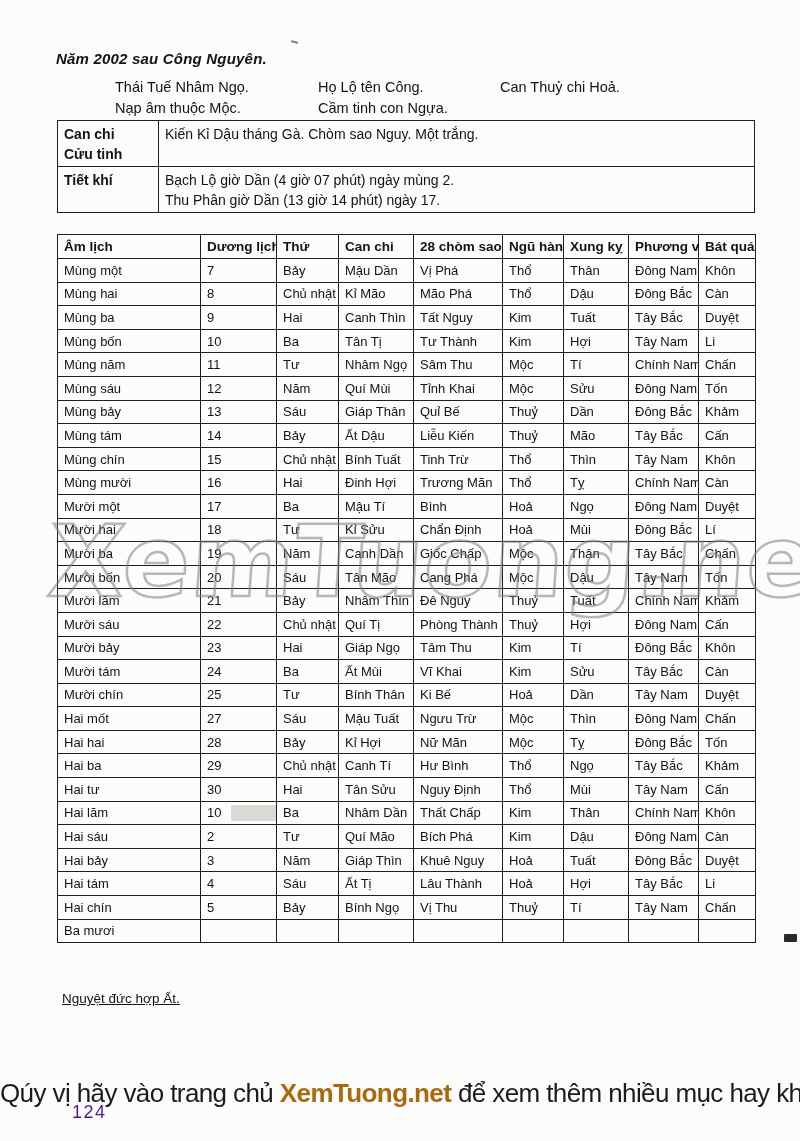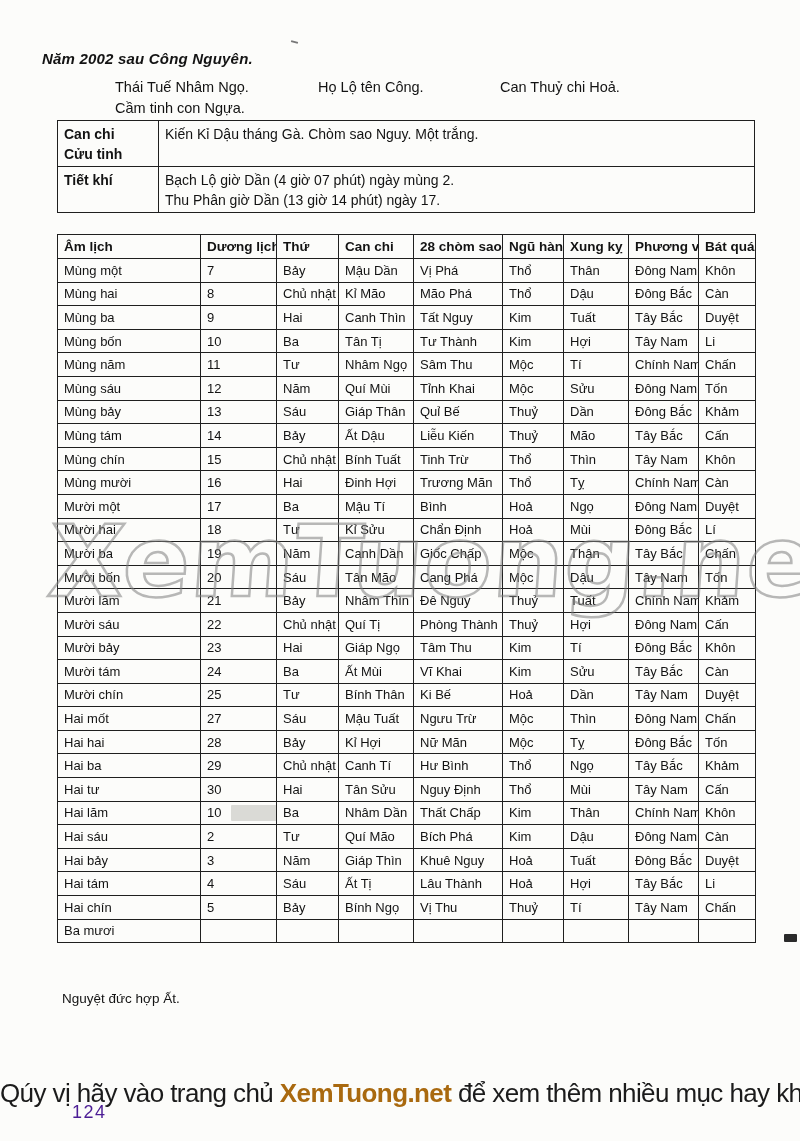--- a/index.html
+++ b/index.html
@@ -4,21 +4,21 @@
 <style>
   html,body{margin:0;padding:0;}
   body{
     width:800px;height:1141px;position:relative;overflow:hidden;
     background:#fcfcfa;color:#131313;
     font-family:"Liberation Sans",sans-serif;
     -webkit-font-smoothing:antialiased;
   }
   .artifact{position:absolute;background:#2a2a2a;}
   .year-line{
-    position:absolute;left:42px;top:50px;
+    position:absolute;left:56px;top:50px;
     font-size:15px;font-weight:bold;font-style:italic;letter-spacing:.2px;
   }
   .intro{position:absolute;left:115px;top:77px;font-size:14.5px;line-height:21px;}
   .intro-row{display:flex;}
   .intro-cell1{width:203px;}
   .intro-cell2{width:182px;}
   .intro-cell3{width:200px;}
 
   table{border-collapse:collapse;table-layout:fixed;}
   .info-table{
@@ -48,21 +48,21 @@
     display:inline-block;width:46px;height:16px;background:#dadad6;
     margin-left:10px;vertical-align:middle;border-radius:1px;
   }
   .watermark{
     position:absolute;left:48px;top:492px;width:720px;height:150px;
     font-size:99px;font-weight:bold;line-height:140px;letter-spacing:1px;
     color:transparent;-webkit-text-stroke:2.5px rgba(125,125,125,.55);
     transform:skewX(-4deg);pointer-events:none;white-space:nowrap;
     font-family:"DejaVu Sans",sans-serif;
   }
-  .footnote{position:absolute;left:62px;top:991px;font-size:13.5px;}
+  .footnote{position:absolute;left:62px;top:991px;font-size:13.5px;text-decoration:underline;}
   .footer-line{
     position:absolute;left:0;top:1078px;width:800px;text-align:center;
     font-size:26px;font-weight:500;letter-spacing:-.6px;white-space:nowrap;
     color:#1b1b1b;
   }
   .brand{font-weight:600;}
   .page-number{
     position:absolute;left:72px;top:1102px;font-size:18px;letter-spacing:1.5px;
     color:#4c1d95;
   }
@@ -77,20 +77,21 @@
 
 <div class="year-line">Năm 2002 sau Công Nguyên.</div>
 
 <div class="intro">
   <div class="intro-row">
     <span class="intro-cell1">Thái Tuế Nhâm Ngọ.</span>
     <span class="intro-cell2">Họ Lộ tên Công.</span>
     <span class="intro-cell3">Can Thuỷ chi Hoả.</span>
   </div>
   <div class="intro-row">
+    <span class="intro-cell1">Nạp âm thuộc Mộc.</span>
     <span class="intro-cell2">Cầm tinh con Ngựa.</span>
     <span class="intro-cell3"></span>
   </div>
 </div>
 
 <table class="info-table">
   <tbody>
   <tr class="r-canchi">
     <td class="info-label">
       <div>Can chi</div>

